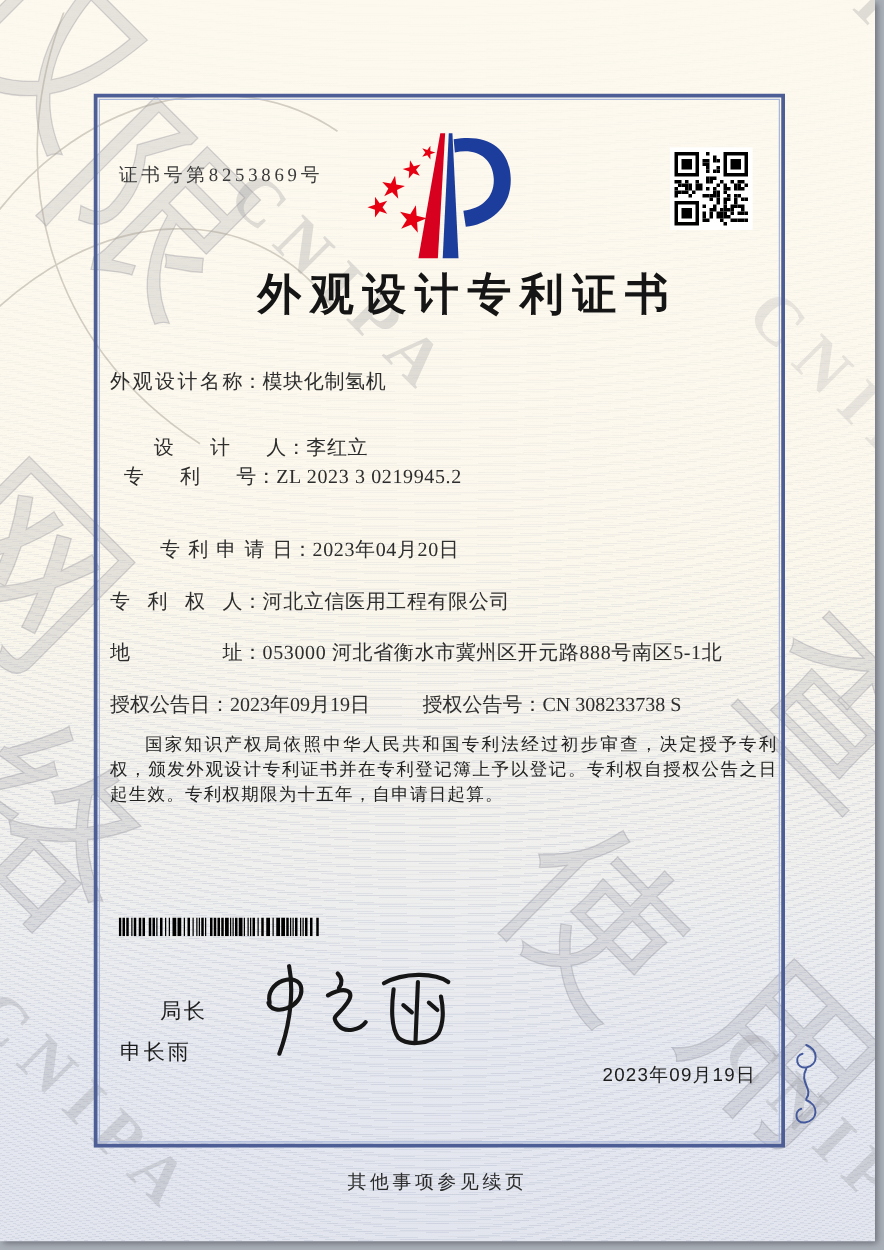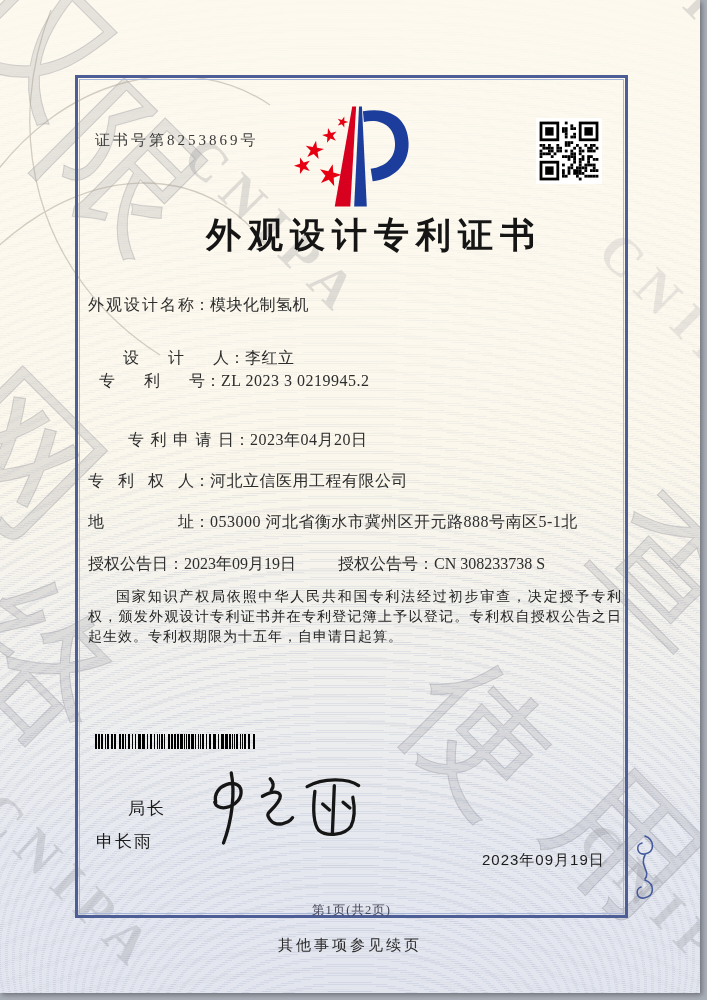--- a/index.html
+++ b/index.html
@@ -344,18 +344,17 @@
           <path d="M58,30 C72,22 81,26 74,36 C66,48 60,46 66,54 C72,62 85,58 89,52"></path>
           <path d="M104,20 C120,11 146,11 157,19"></path>
           <path d="M112,25 C110,41 110,57 116,65 C124,72 143,70 149,61 C153,53 153,41 151,31"></path>
           <path d="M132,19 L130,68"></path>
           <path d="M120,38 l7,6"></path>
           <path d="M141,36 l7,6"></path>
         </g>
       </svg>
 
       <div class="issue-date">2023年09月19日</div>
-      <div class="page-ind">第1页(共2页)</div>
       <div class="foot-note">其他事项参见续页</div>
 
     </div>
   </div>
 </div>
 
 </body></html>

